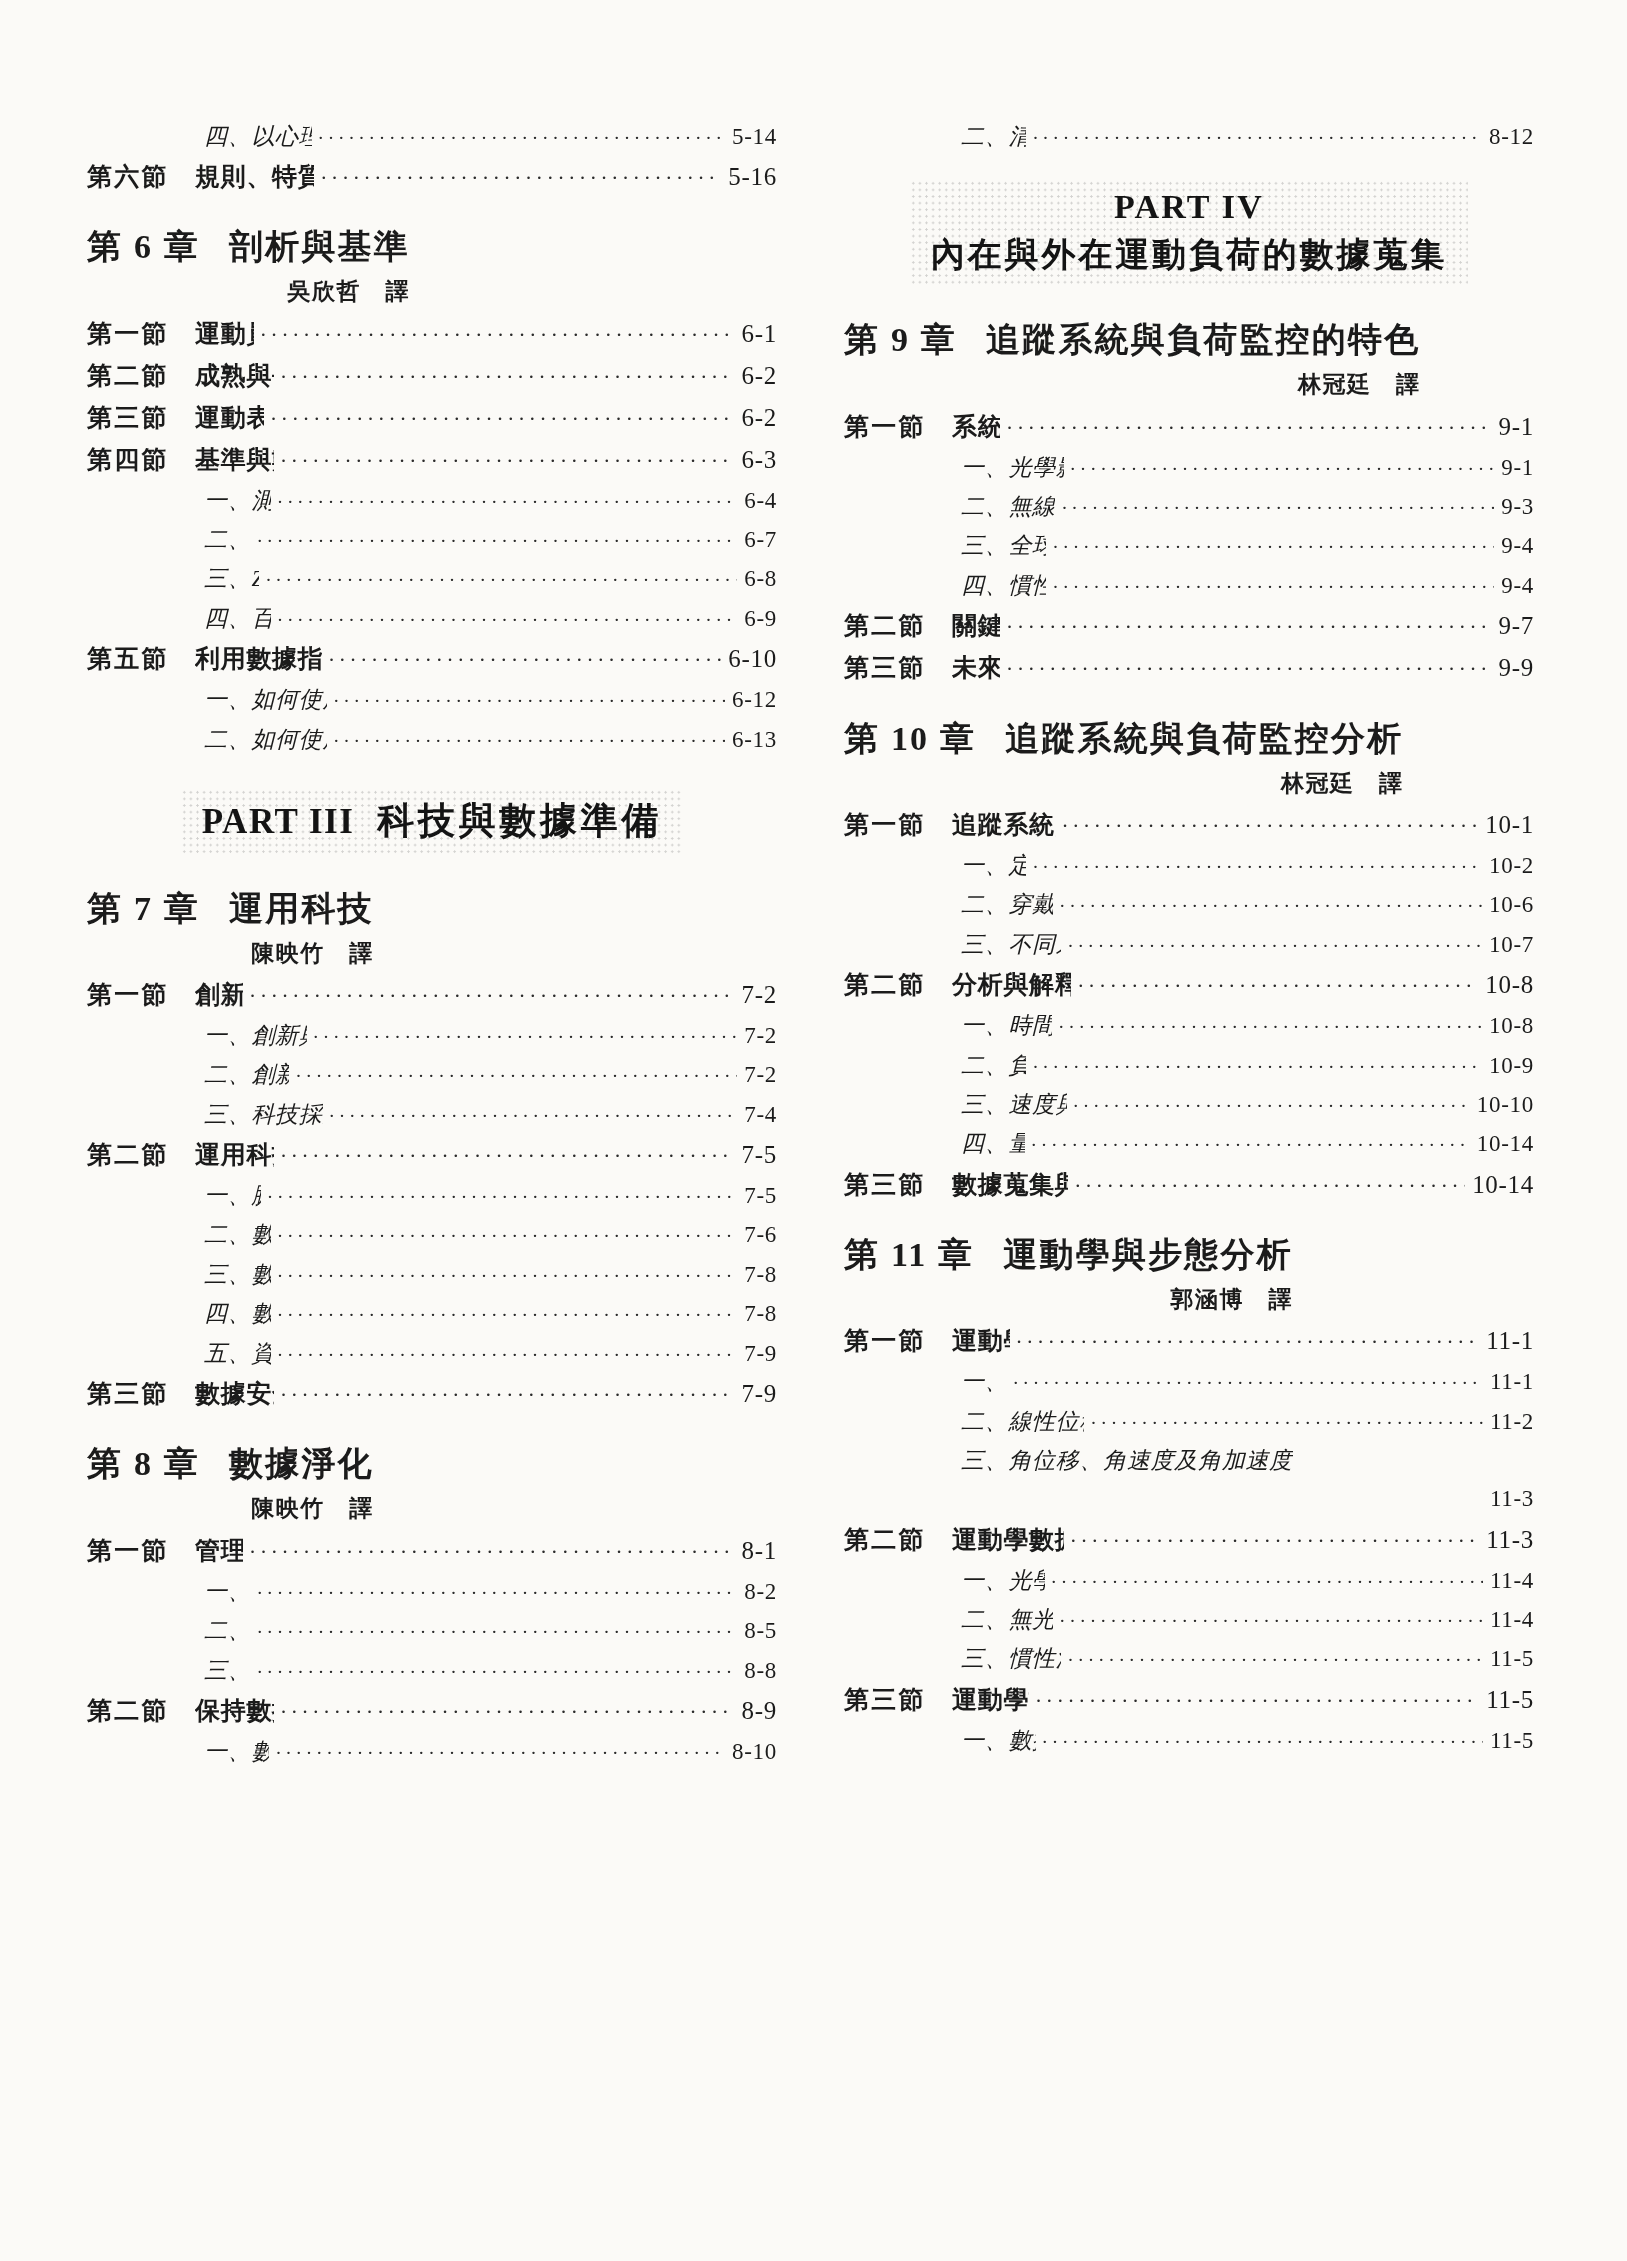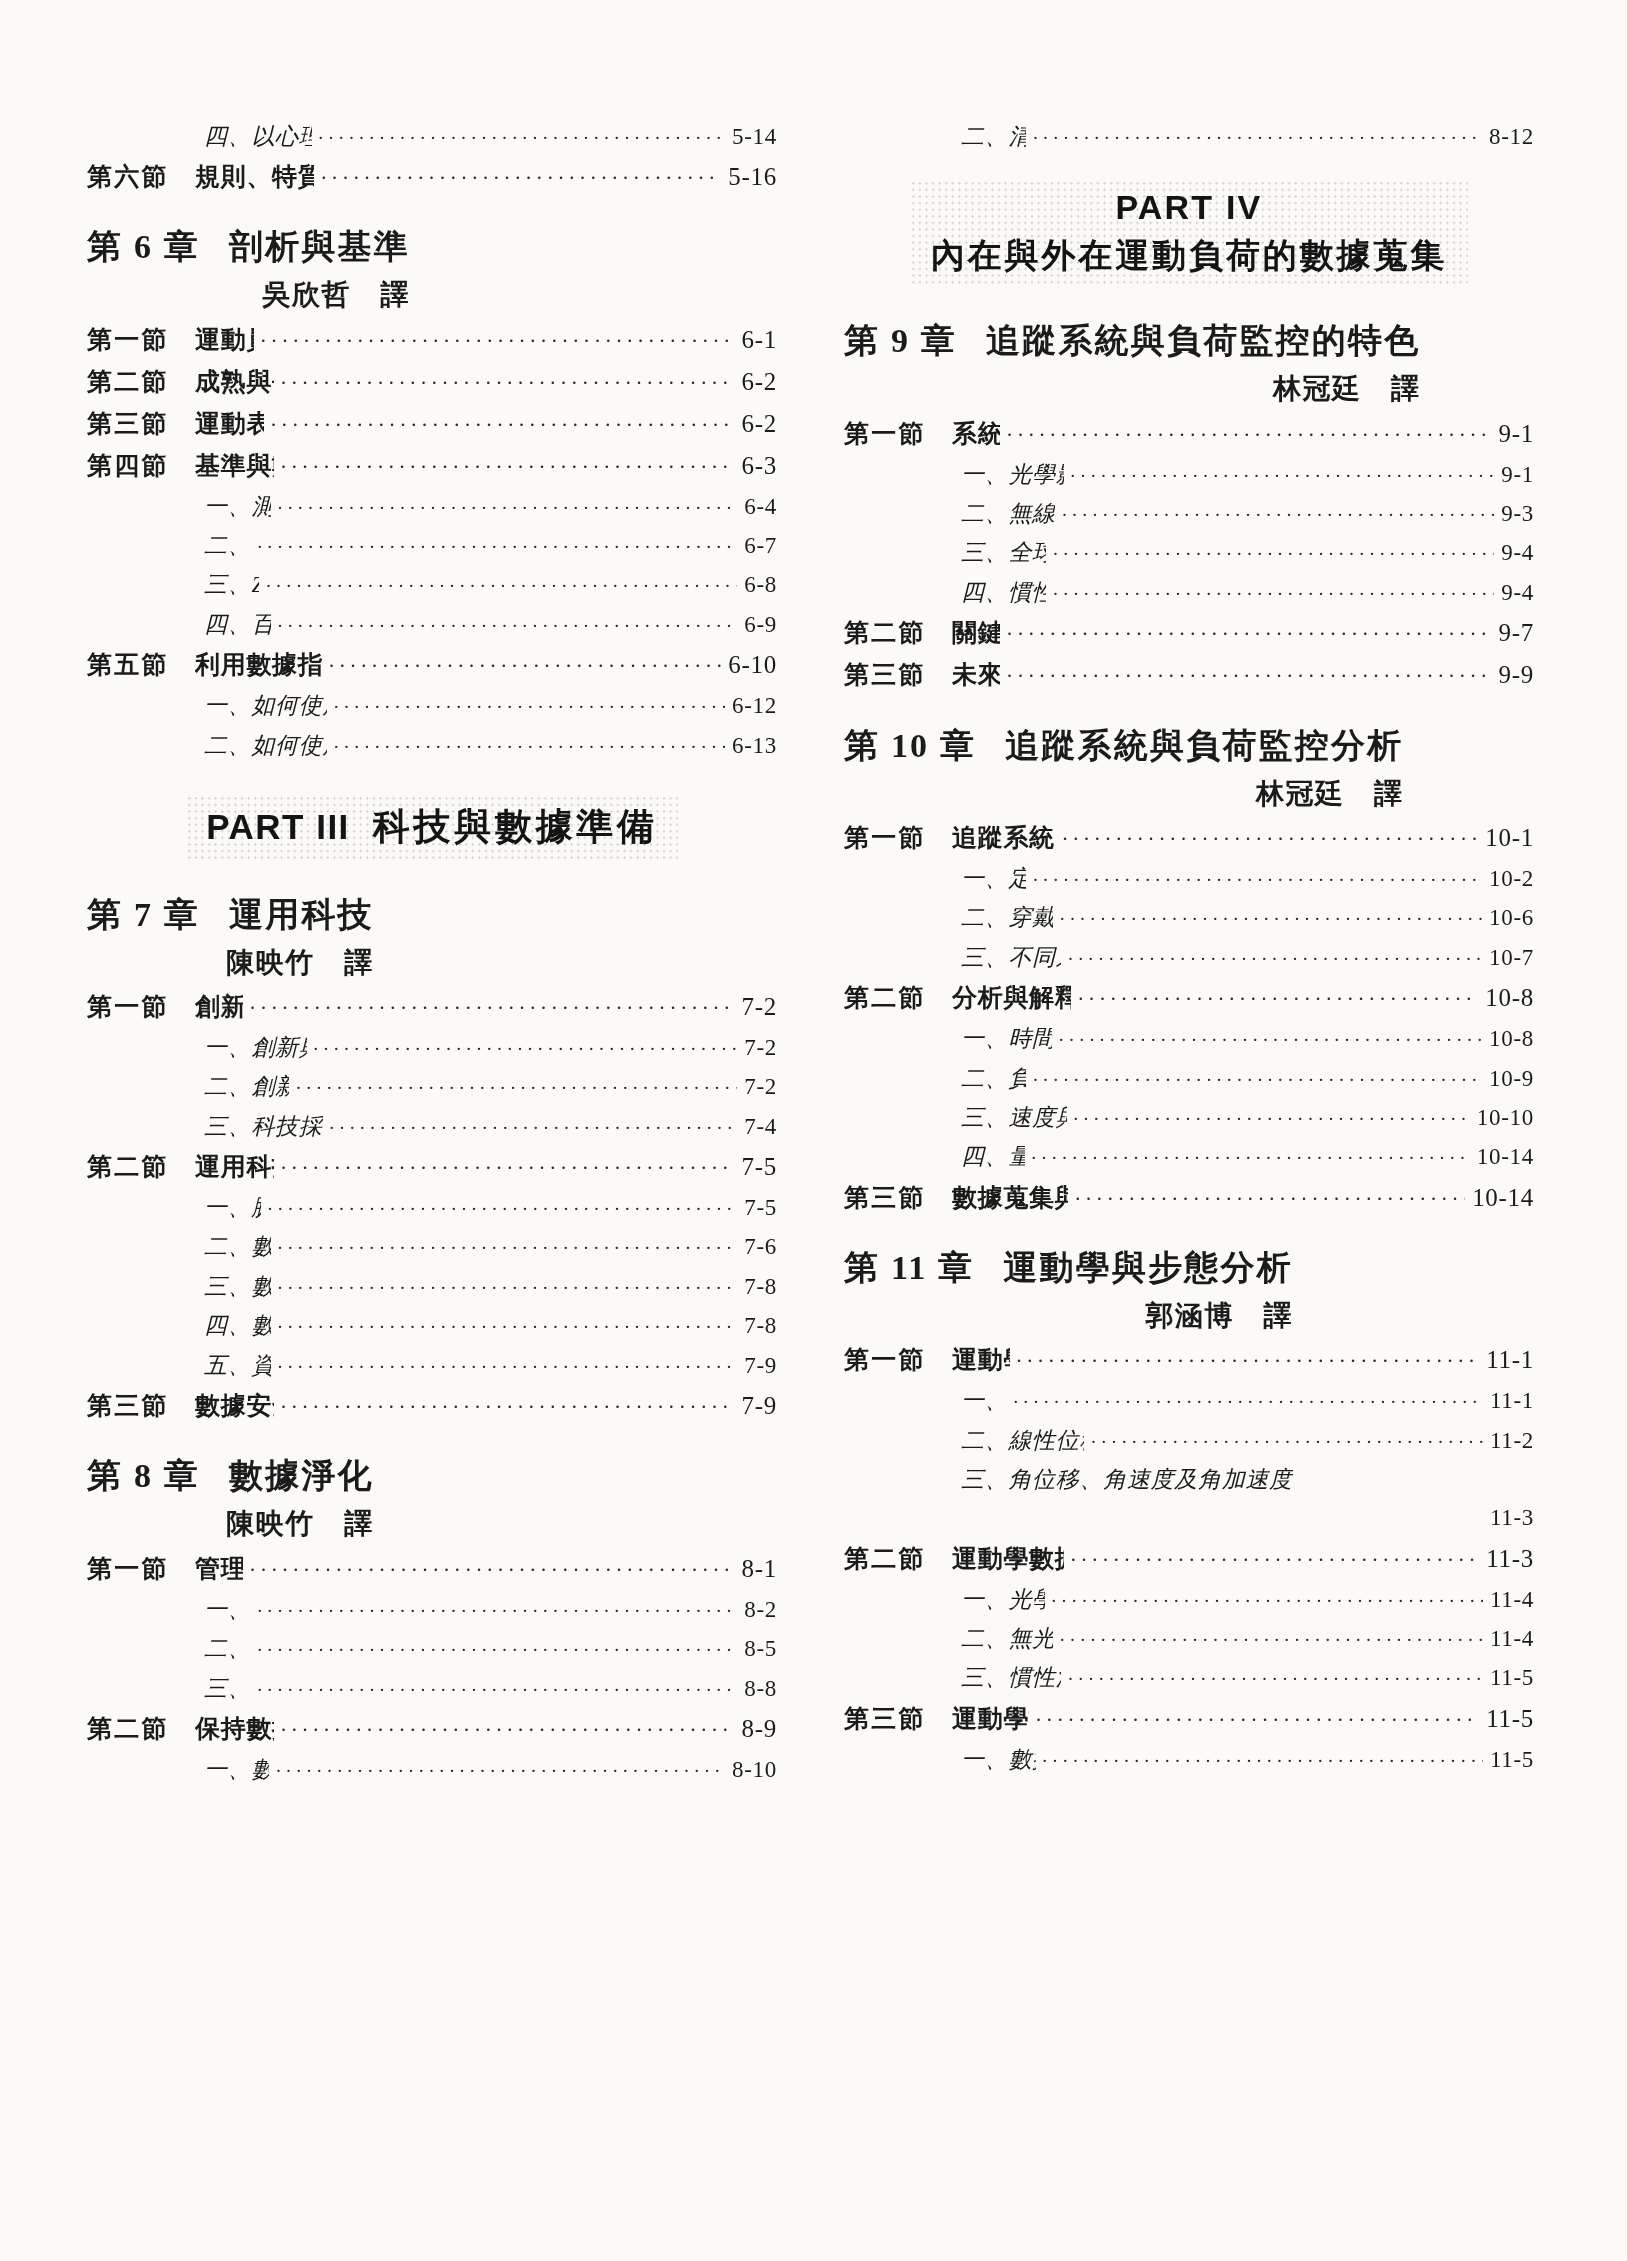--- a/index.html
+++ b/index.html
@@ -70,38 +70,38 @@
     font-size: 34px;
     line-height: 1.3;
     font-weight: 700;
     letter-spacing: 2.2px;
     white-space: nowrap;
   }
   .ch-num { margin-right: 29px; }
   .translator {
     text-align: right;
     font-weight: 700;
-    font-size: 28px;
+    font-size: 23px;
     line-height: 1.2;
     margin-top: 8.8px;
     letter-spacing: 1.5px;
   }
 
   
   .part { text-align: center; }
   .part.inline { margin: 34px 0 19px; }
   .part.stacked { margin: 29px 0 22px; }
   .part-box {
     display: inline-block;
     padding: 7.3px 20.5px 8.8px;
     background-image: radial-gradient(circle, rgba(110,110,110,0.28) 1.2px, rgba(0,0,0,0) 1.3px);
     background-size: 6.6px 6.6px;
   }
   .part-num, .part-title {
-    font-family: Liberation Sans, sans-serif;
+    font-family: Liberation Serif, serif;
     font-weight: 700;
     color: #141414;
   }
   .part.inline .part-num { font-size: 35px; margin-right: 23px; letter-spacing: 1.5px; }
   .part.inline .part-title { font-size: 37px; letter-spacing: 3.7px; }
   .part.stacked .part-num { display: block; font-size: 34px; letter-spacing: 2.2px; margin-bottom: 5.9px; }
   .part.stacked .part-title { display: block; font-size: 34px; letter-spacing: 2.9px; }
 </style>
 </head>
 <body>

